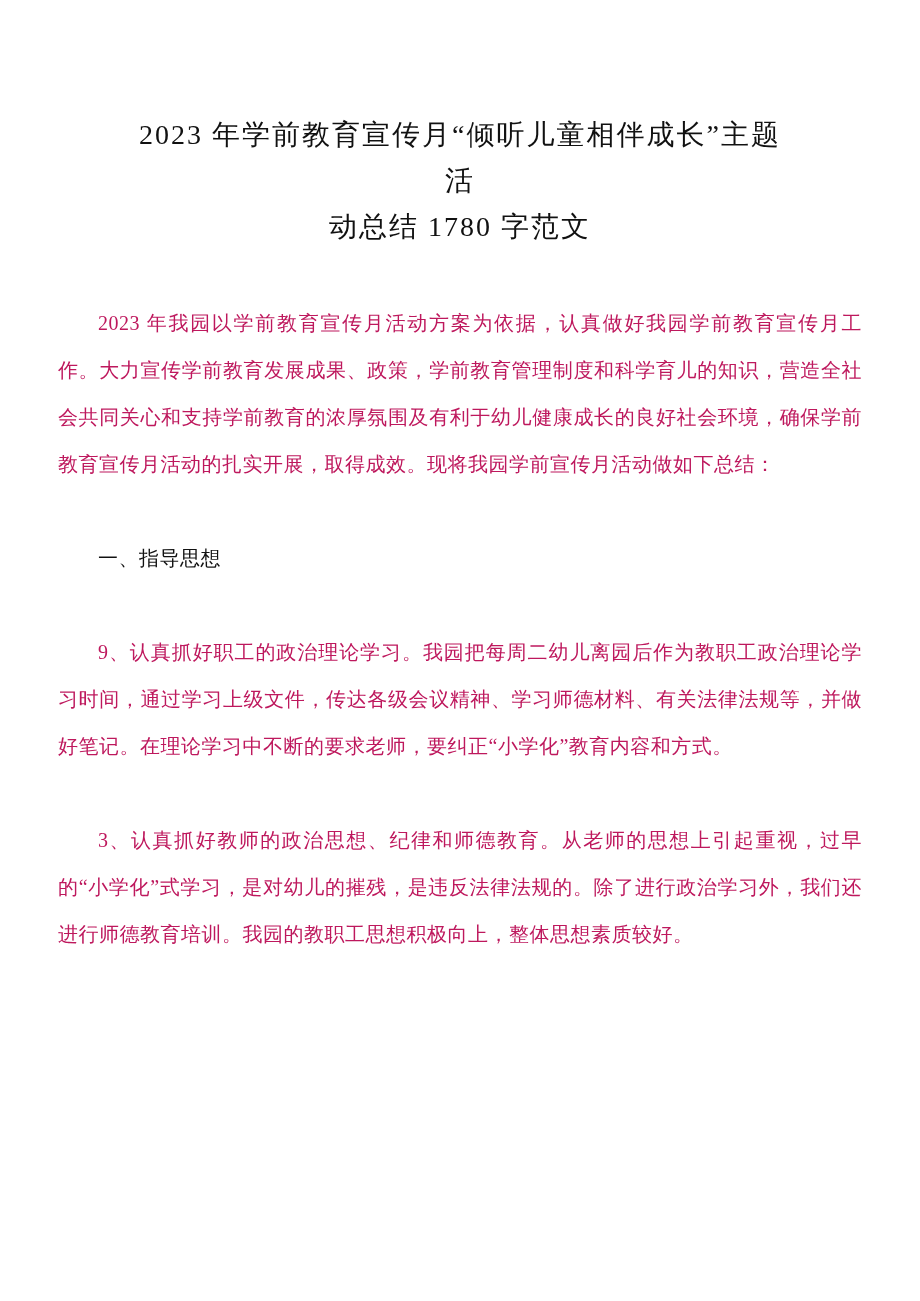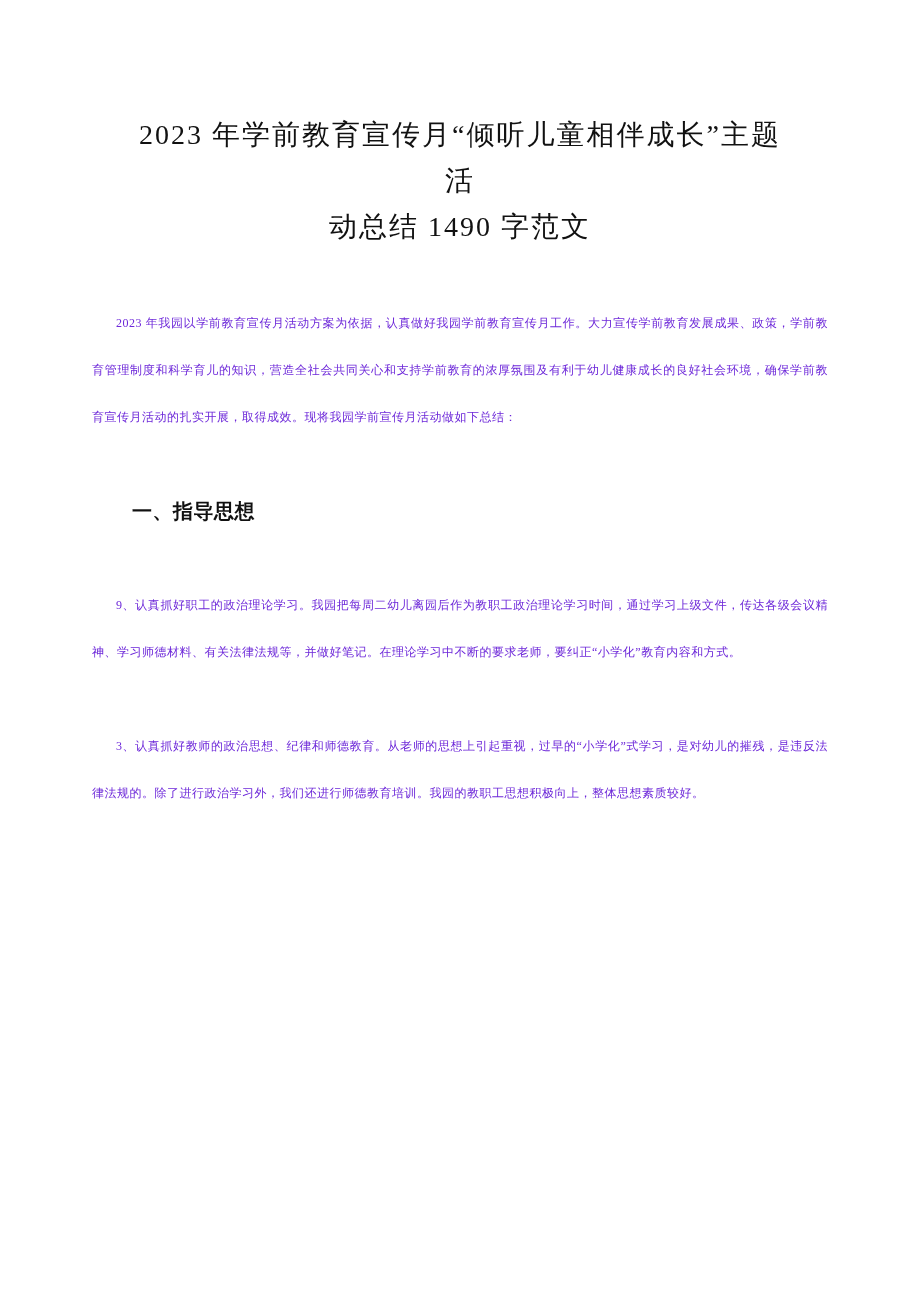--- a/index.html
+++ b/index.html
@@ -17,67 +17,67 @@
     position: relative;
     width: 920px;
     height: 1301px;
     background: #ffffff;
     color: #1c1c1c;
     box-sizing: border-box;
   }
   .content {
     box-sizing: border-box;
     width: 920px;
-    padding: 0 92px;
+    padding: 0 58px;
   }
   .doc-title {
     margin-top: 112px;
     text-align: center;
     font-size: 28px;
     line-height: 46px;
     font-weight: 400;
     letter-spacing: 2px;
     color: #111111;
   }
   .doc-title .title-line {
     white-space: nowrap;
   }
   .body-para {
     margin: 47px 0 0 0;
-    font-size: 12px;
+    font-size: 20px;
     line-height: 47px;
     text-align: justify;
     text-justify: inter-ideograph;
     text-indent: 2em;
     letter-spacing: 0.5px;
-    color: #6d28d9;
+    color: #be185d;
   }
   .body-para.first {
     margin-top: 50px;
   }
   .section-heading {
     margin: 47px 0 0 0;
     font-size: 20px;
     line-height: 47px;
-    font-weight: 700;
+    font-weight: 400;
     text-indent: 2em;
     letter-spacing: 0.5px;
     color: #111111;
   }
 </style>
 </head>
 <body>
 
 <div class="page">
   <div class="content">
 
     <div class="doc-title">
       <div class="title-line">2023 年学前教育宣传月“倾听儿童相伴成长”主题</div>
       <div class="title-line">活</div>
-      <div class="title-line">动总结 1490 字范文</div>
+      <div class="title-line">动总结 1780 字范文</div>
     </div>
 
     <p class="body-para first">2023 年我园以学前教育宣传月活动方案为依据，认真做好我园学前教育宣传月工作。大力宣传学前教育发展成果、政策，学前教育管理制度和科学育儿的知识，营造全社会共同关心和支持学前教育的浓厚氛围及有利于幼儿健康成长的良好社会环境，确保学前教育宣传月活动的扎实开展，取得成效。现将我园学前宣传月活动做如下总结：</p>
 
     <h2 class="section-heading">一、指导思想</h2>
 
     <p class="body-para">9、认真抓好职工的政治理论学习。我园把每周二幼儿离园后作为教职工政治理论学习时间，通过学习上级文件，传达各级会议精神、学习师德材料、有关法律法规等，并做好笔记。在理论学习中不断的要求老师，要纠正“小学化”教育内容和方式。</p>
 
     <p class="body-para">3、认真抓好教师的政治思想、纪律和师德教育。从老师的思想上引起重视，过早的“小学化”式学习，是对幼儿的摧残，是违反法律法规的。除了进行政治学习外，我们还进行师德教育培训。我园的教职工思想积极向上，整体思想素质较好。</p>
 

